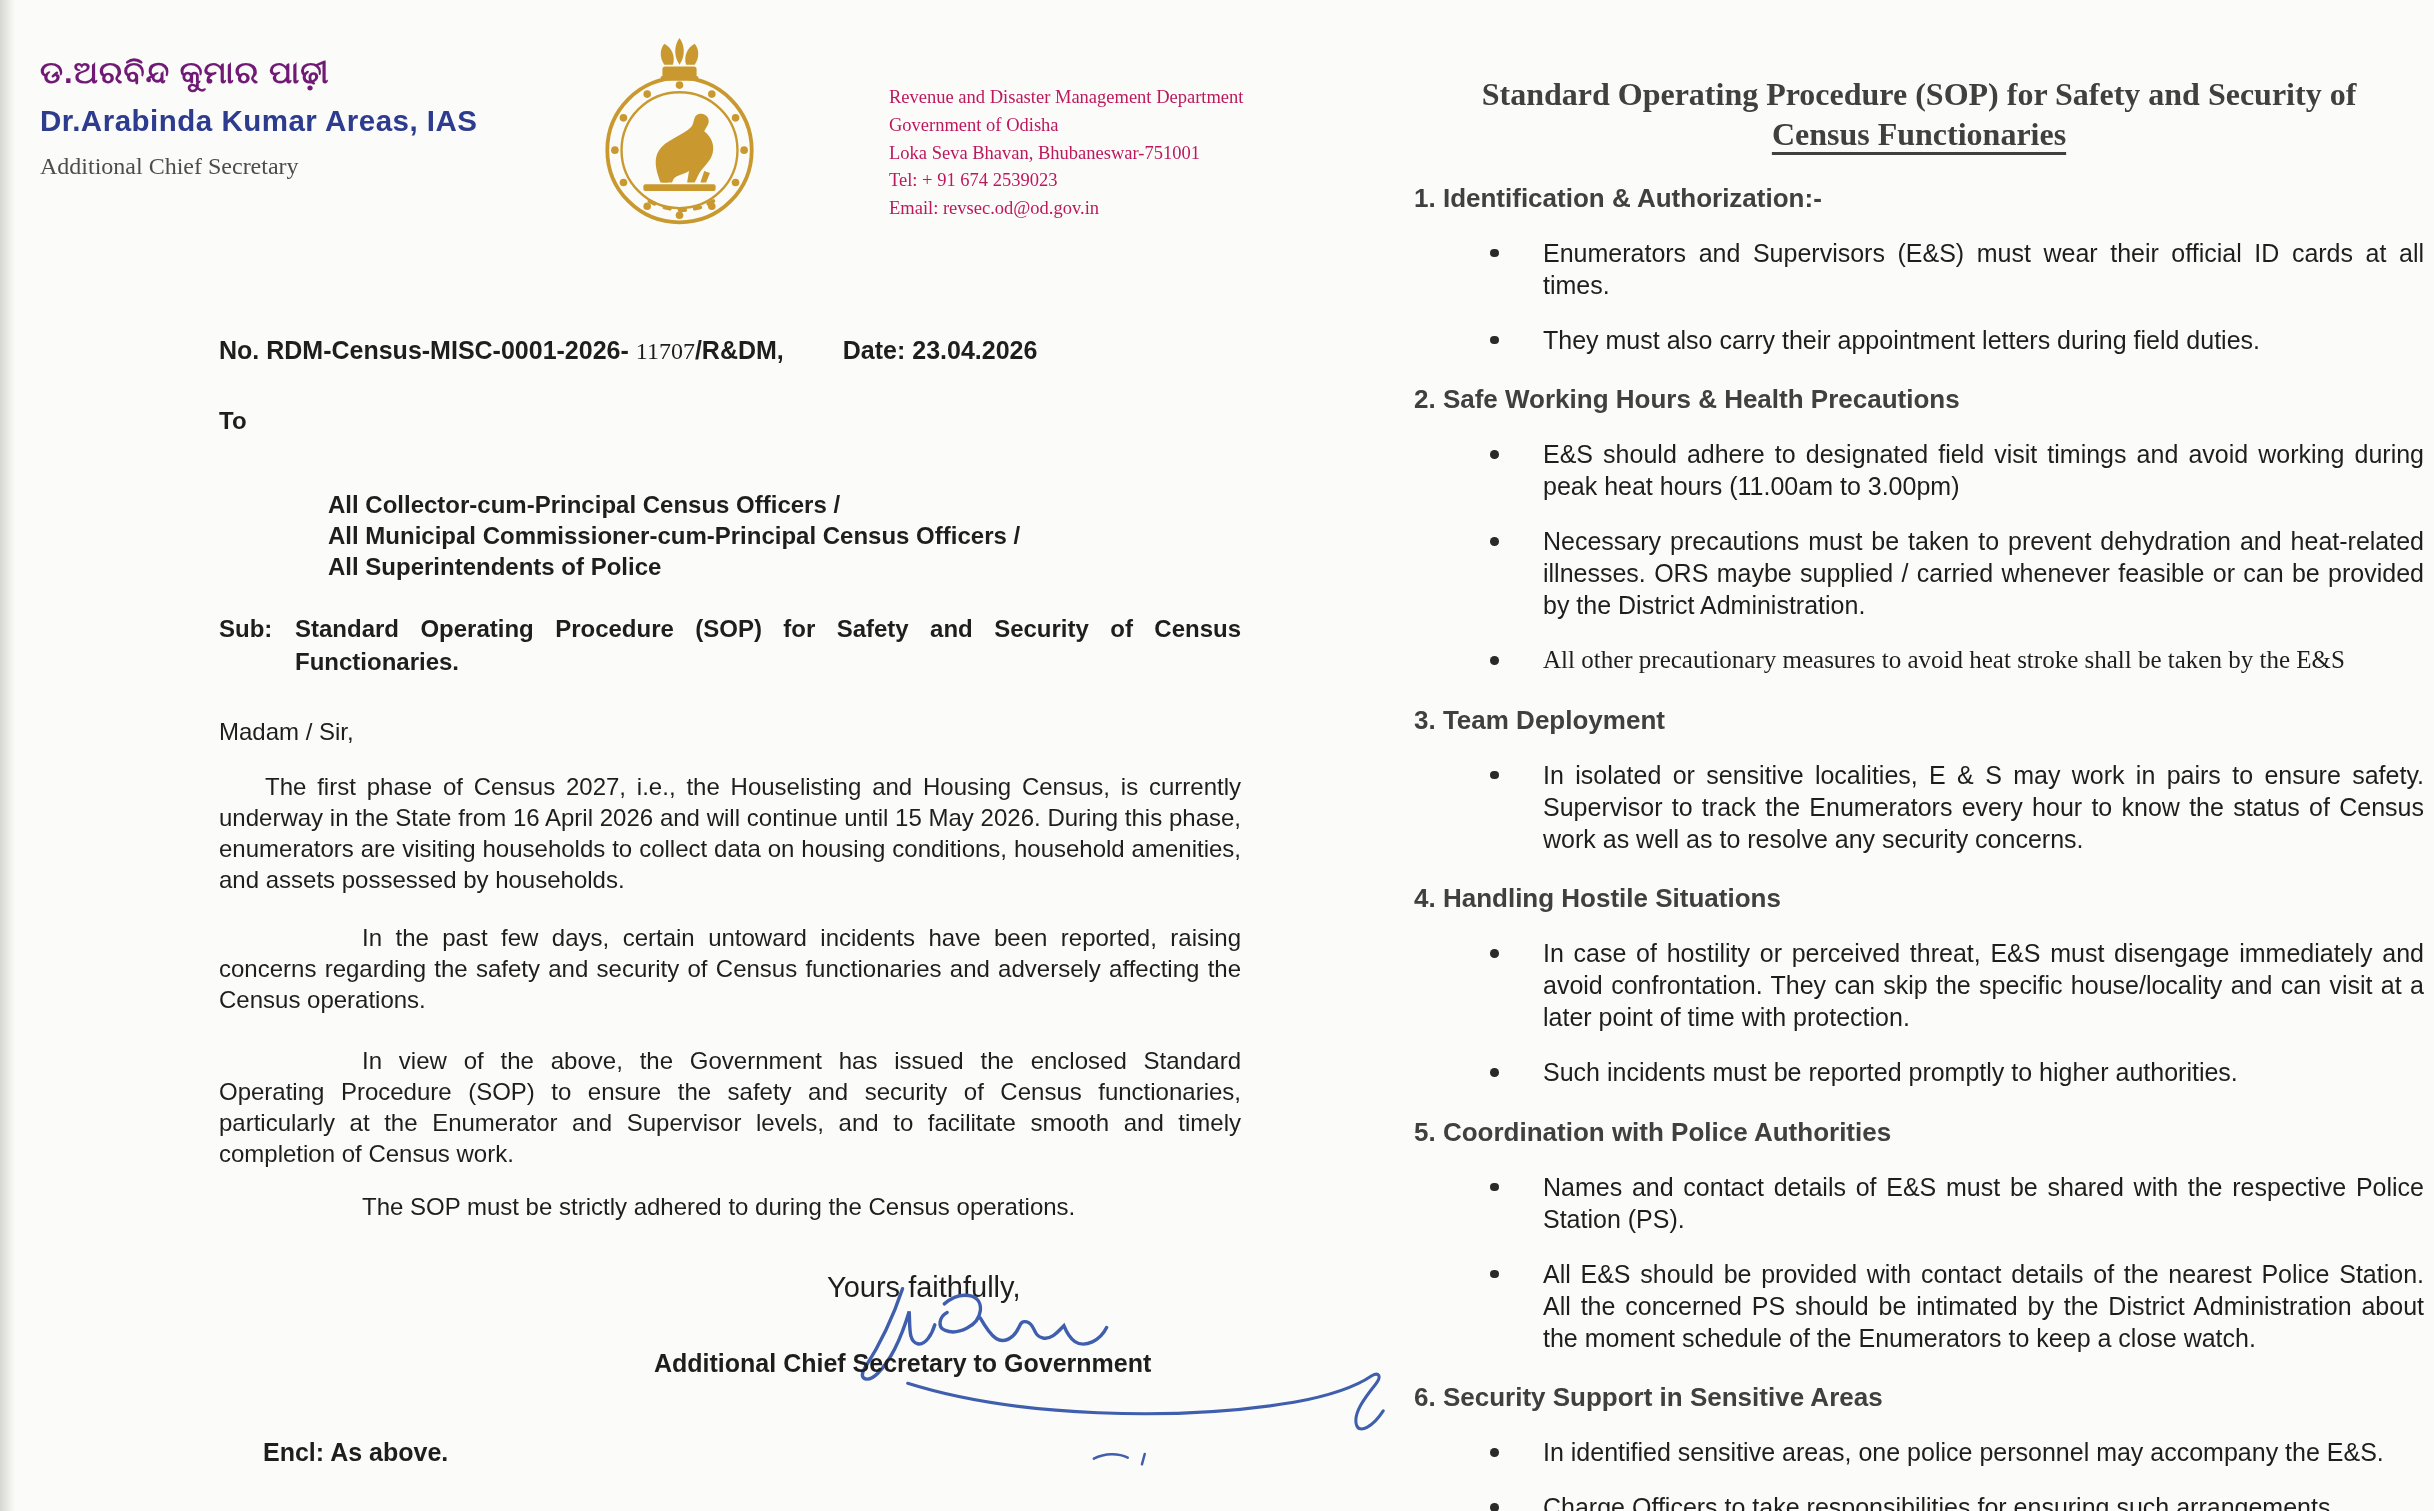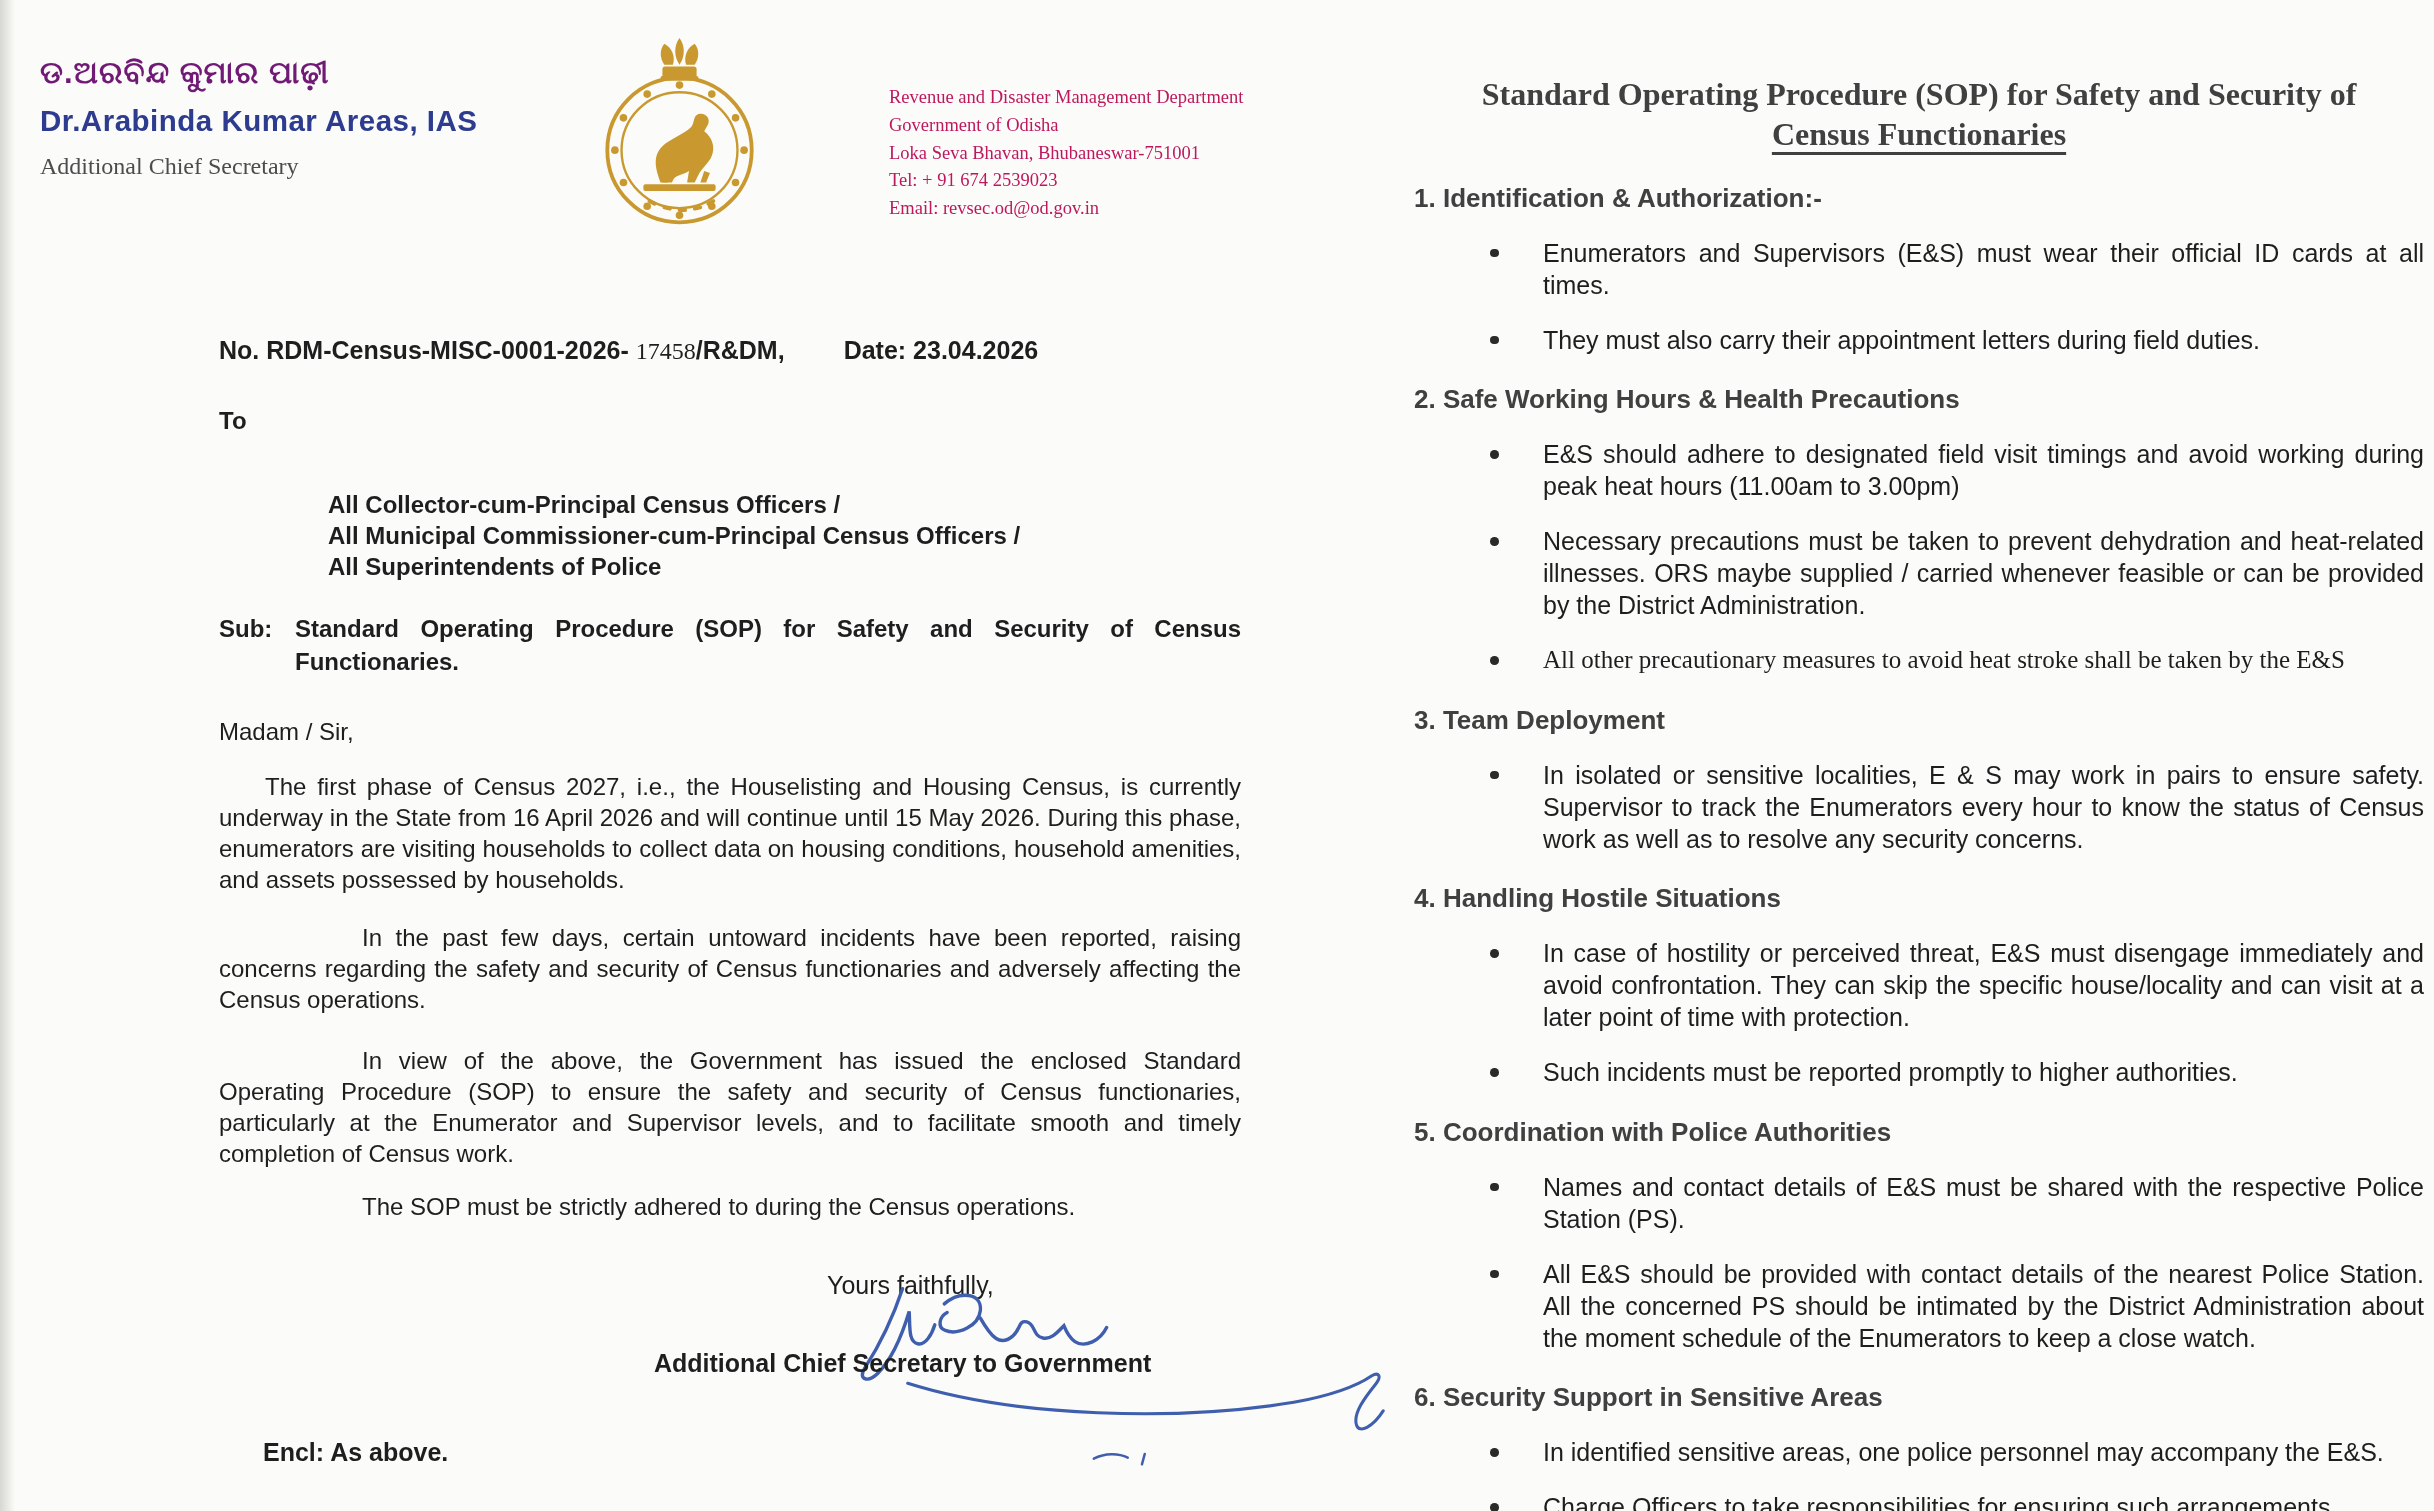--- a/index.html
+++ b/index.html
@@ -40,21 +40,21 @@
   .subject { margin-top:30px; display:flex; line-height:33px; }
   .subject-label { font-weight:bold; width:76px; flex:0 0 76px; }
   .subject-text { font-weight:bold; text-align:justify; flex:1; }
   .salutation { margin-top:38px; }
   .para { text-align:justify; }
   .p1 { margin-top:24px; text-indent:46px; }
   .p2 { margin-top:27px; text-indent:143px; }
   .p3 { margin-top:29.5px; text-indent:143px; }
   .closing-line { margin-top:22px; text-indent:143px; }
 
-  .valediction { position:absolute; left:827px; top:1271px; font-size:25px; }
+  .valediction { position:absolute; left:827px; top:1271px; font-size:29px; }
   .signature-svg { position:absolute; left:849px; top:1283px; }
   .signatory { position:absolute; left:654px; top:1349px; font-size:25px; font-weight:bold; }
   .swoosh-svg { position:absolute; left:902px; top:1368px; }
   .pen-mark-svg { position:absolute; left:1090px; top:1449px; }
   .enclosure { position:absolute; left:219px; top:1438px; font-size:25px; font-weight:bold;margin-left:44px; }
 
   
   .sop { position:absolute; left:1414px; top:0; width:1010px; padding-top:74px; font-size:25px; }
   .sop-title {
     font-family:"Liberation Serif", serif; font-weight:bold; font-size:32px;
@@ -131,21 +131,21 @@
 <div class="dept-block">
   <div>Revenue and Disaster Management Department</div>
   <div>Government of Odisha</div>
   <div>Loka Seva Bhavan, Bhubaneswar-751001</div>
   <div>Tel: + 91 674 2539023</div>
   <div>Email: revsec.od@od.gov.in</div>
 </div>
 
 <div class="letter-body">
   <div class="ref-line">
-    <span>No. RDM-Census-MISC-0001-2026- </span><span class="ref-number">17458</span><span>/R&amp;DM,</span><span class="ref-date">Date: 23.04.2026</span>
+    <span>No. RDM-Census-MISC-0001-2026- </span><span class="ref-number">11707</span><span>/R&amp;DM,</span><span class="ref-date">Date: 23.04.2026</span>
   </div>
 
   <div class="to-label">To</div>
 
   <div class="addressees">
     <div>All Collector-cum-Principal Census Officers /</div>
     <div>All Municipal Commissioner-cum-Principal Census Officers /</div>
     <div>All Superintendents of Police</div>
   </div>
 

